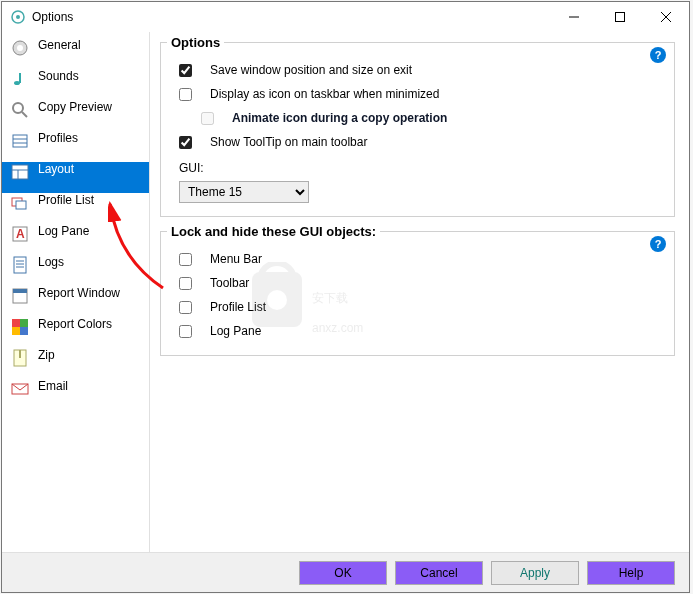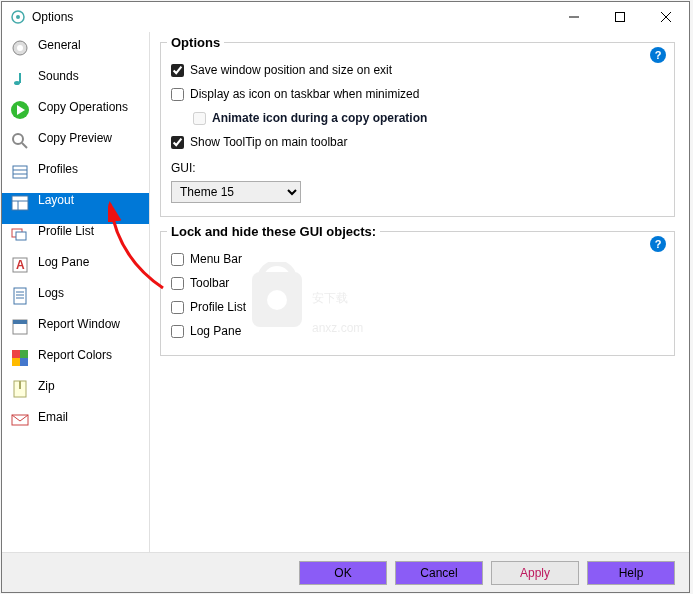--- a/index.html
+++ b/index.html
@@ -13,29 +13,29 @@
 .body { flex: 1; display: flex; overflow: hidden; }
 .sidebar { width: 148px; border-right: 1px solid #e0e0e0; padding-top: 6px; overflow-y: auto; }
 .side-item { height: 31px; display: flex; padding-left: 8px; gap: 8px; cursor: default; white-space: nowrap; }
 .side-item.selected { background: #0078d7; color: #fff; }
 .side-icon { width: 20px; height: 20px; flex: 0 0 20px; }
 .content { flex: 1; padding: 10px 14px 10px 10px; display: flex; flex-direction: column; gap: 14px; overflow: auto; }
 .group { border: 1px solid #d0d0d0; padding: 6px 10px 10px 10px; position: relative; }
 .group-title { font-weight: bold; font-size: 13px; position: relative; top: -14px; background: #fff; display: inline-block; padding: 0 4px; margin-left: -4px; }
 .group-body { margin-top: -8px; }
 .help-icon { position: absolute; right: 8px; top: 4px; width: 16px; height: 16px; border-radius: 50%; background: #0078d7; color: #fff; text-align: center; line-height: 16px; font-weight: bold; font-size: 11px; }
-.row { display: flex; align-items: center; gap: 6px; margin: 4px 0; height: 20px; }
+.row { display: flex; align-items: center; gap: 18px; margin: 4px 8px; height: 20px; }
 .row input[type="checkbox"] { width: 13px; height: 13px; accent-color: #222; }
 .row.indent { padding-left: 22px; color: #888; }
 .label-muted { color: #0f172a; font-weight: bold; }
 .gui-label { margin-top: 6px; }
 select { width: 130px; height: 22px; border: 1px solid #adadad; background: #efefef; padding-left: 4px; }
 .footer { height: 40px; border-top: 1px solid #e0e0e0; background: #f0f0f0; display: flex; align-items: center; justify-content: flex-end; gap: 8px; padding-right: 14px; }
 .footer .btn { width: 88px; height: 24px; border: 1px solid #adadad; background: #8b5cf6; text-align: center; line-height: 22px; cursor: default; }
-.footer .btn.disabled { color: #be185d; background: #e8e8e8; text-align: center; }
+.footer .btn.disabled { color: #0f766e; background: #e8e8e8; text-align: center; }
 .arrow { position: absolute; left: 106px; top: 196px; pointer-events: none; }
 .watermark { position: absolute; left: 250px; top: 260px; opacity: 0.12; pointer-events: none; }
 </style>
 </head>
 <body>
 
 <div class="window">
 
   <div class="titlebar">
     <svg class="titlebar-icon" viewBox="0 0 16 16">
@@ -75,27 +75,20 @@
       </div>
       <div class="side-item">
         <svg class="side-icon" viewBox="0 0 20 20">
             <ellipse cx="7" cy="14" rx="3" ry="2" fill="#3aa"></ellipse>
             <line x1="10" y1="14" x2="10" y2="4" stroke="#3aa" stroke-width="2"></line>
           </svg>
         <span>Sounds</span>
       </div>
       <div class="side-item">
         <svg class="side-icon" viewBox="0 0 20 20">
-            <circle cx="10" cy="10" r="9" fill="#3b3"></circle>
-            <polygon points="7,5 15,10 7,15" fill="#fff"></polygon>
-          </svg>
-        <span>Copy Operations</span>
-      </div>
-      <div class="side-item">
-        <svg class="side-icon" viewBox="0 0 20 20">
             <circle cx="8" cy="8" r="5" fill="none" stroke="#888" stroke-width="2"></circle>
             <line x1="12" y1="12" x2="17" y2="17" stroke="#888" stroke-width="2"></line>
           </svg>
         <span>Copy Preview</span>
       </div>
       <div class="side-item">
         <svg class="side-icon" viewBox="0 0 20 20">
             <rect x="3" y="4" width="14" height="12" fill="#fff" stroke="#47a"></rect>
             <line x1="3" y1="8" x2="17" y2="8" stroke="#47a"></line>
             <line x1="3" y1="12" x2="17" y2="12" stroke="#47a"></line>

